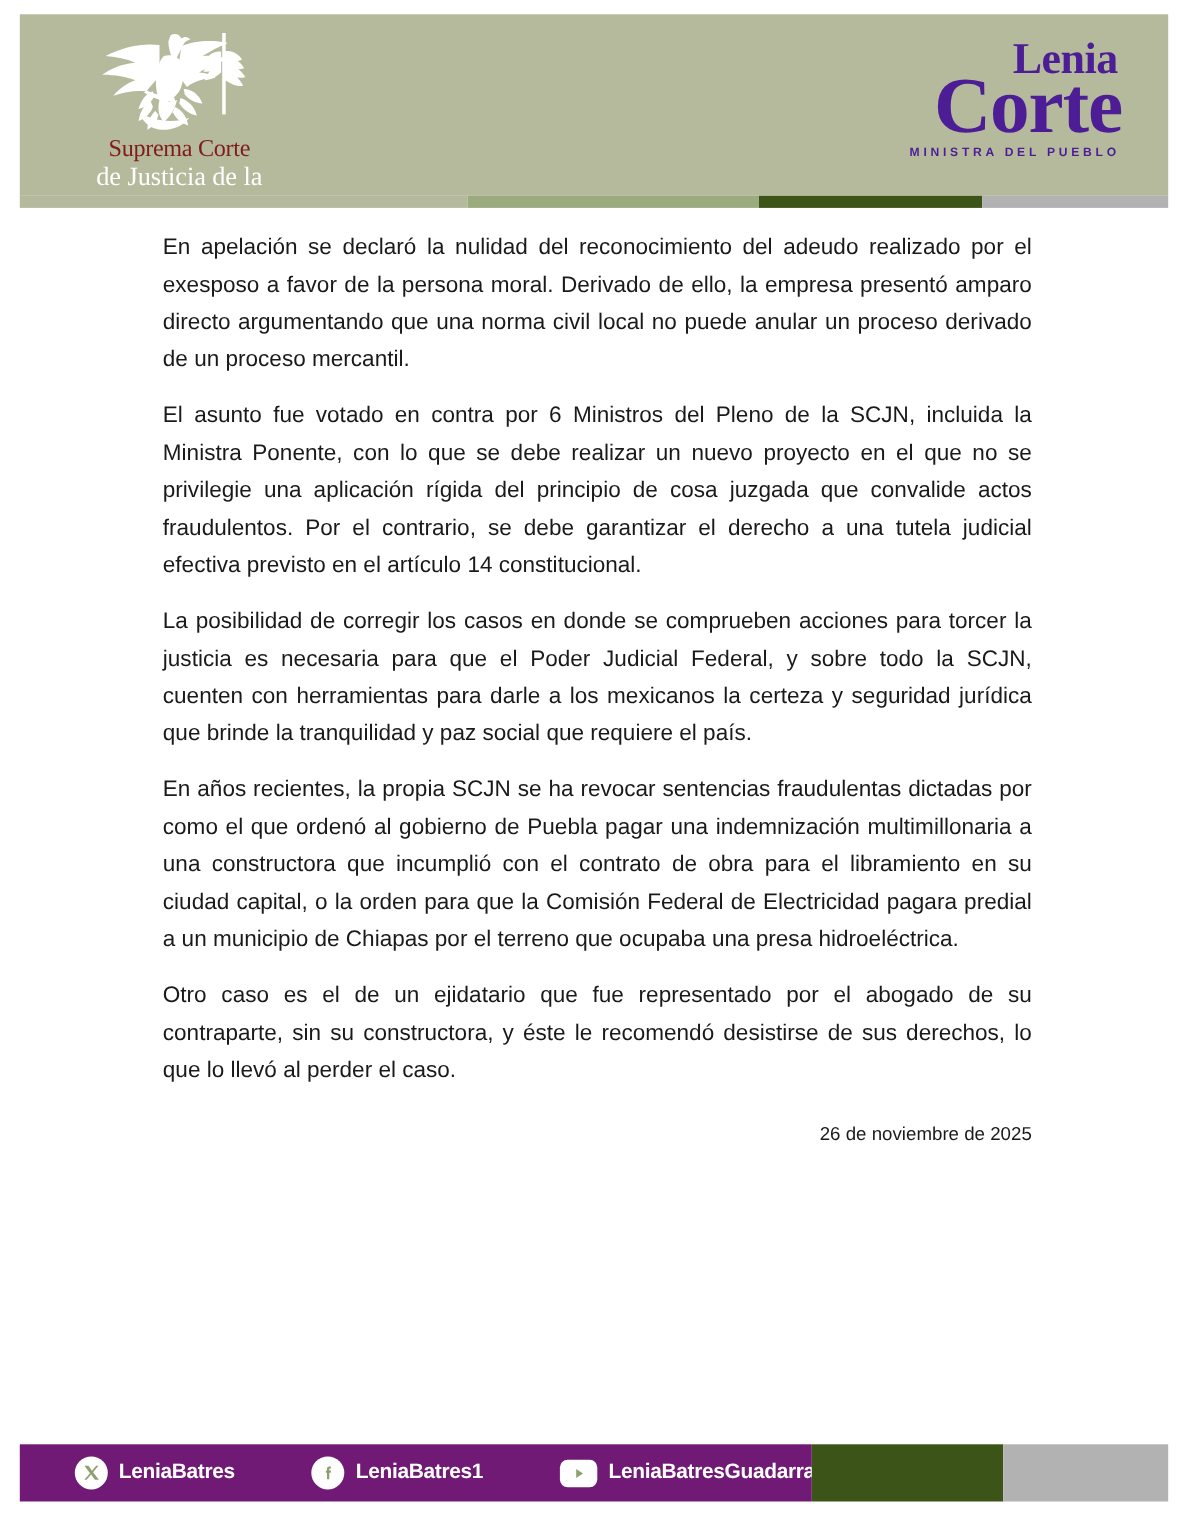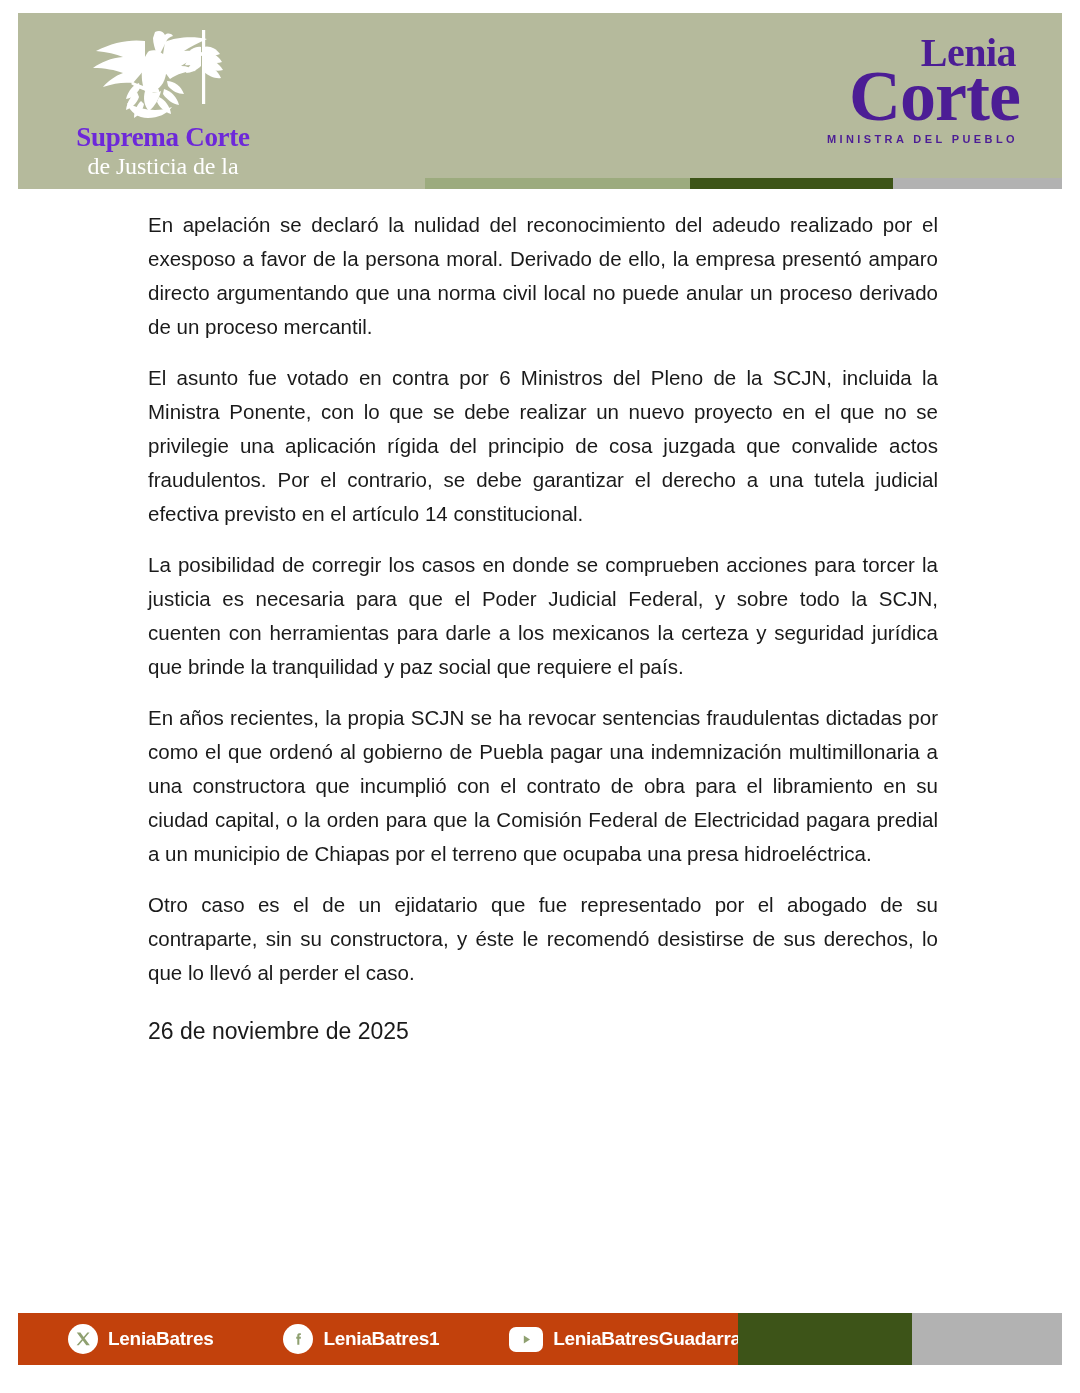--- a/index.html
+++ b/index.html
@@ -32,24 +32,24 @@
     height: 150px;
   }
   .scjn-emblem {
     display: block;
     margin: 0 auto;
     width: 160px;
     height: 98px;
   }
   .scjn-title {
     text-align: center;
-    color: #6d28d9;
-    font-family: "Liberation Serif", serif;
-    font-weight: bold;
-    font-size: 27px;
+    color: #7f1d1d;
+    font-family: "Liberation Serif", serif;
+    font-weight: normal;
+    font-size: 22px;
     line-height: 1.0;
     letter-spacing: -0.3px;
     margin-top: 1px;
   }
   .scjn-sub {
     text-align: center;
     color: #ffffff;
     font-family: "Liberation Serif", serif;
     font-size: 24px;
     line-height: 1.15;
@@ -115,24 +115,24 @@
     font-size: 20.5px;
     line-height: 34px;
     color: #1a1a1a;
     text-align: justify;
     text-justify: inter-word;
   }
   .para:last-of-type { margin-bottom: 0; }
   .date-line {
     margin: 24px 0 0 0;
     font-family: "Liberation Sans", sans-serif;
-    font-size: 23px;
+    font-size: 17px;
     line-height: 34px;
     color: #1a1a1a;
-    text-align: left;
+    text-align: right;
   }
 
   
   .footer {
     position: absolute;
     left: 18px;
     top: 1313px;
     width: 1044px;
     height: 52px;
     display: flex;
@@ -242,21 +242,21 @@
   <p class="para">En apelación se declaró la nulidad del reconocimiento del adeudo realizado por el exesposo a favor de la persona moral. Derivado de ello, la empresa presentó amparo directo argumentando que una norma civil local no puede anular un proceso derivado de un proceso mercantil.</p>
   <p class="para">El asunto fue votado en contra por 6 Ministros del Pleno de la SCJN, incluida la Ministra Ponente, con lo que se debe realizar un nuevo proyecto en el que no se privilegie una aplicación rígida del principio de cosa juzgada que convalide actos fraudulentos. Por el contrario, se debe garantizar el derecho a una tutela judicial efectiva previsto en el artículo 14 constitucional.</p>
   <p class="para">La posibilidad de corregir los casos en donde se comprueben acciones para torcer la justicia es necesaria para que el Poder Judicial Federal, y sobre todo la SCJN, cuenten con herramientas para darle a los mexicanos la certeza y seguridad jurídica que brinde la tranquilidad y paz social que requiere el país.</p>
   <p class="para">En años recientes, la propia SCJN se ha revocar sentencias fraudulentas dictadas por como el que ordenó al gobierno de Puebla pagar una indemnización multimillonaria a una constructora que incumplió con el contrato de obra para el libramiento en su ciudad capital, o la orden para que la Comisión Federal de Electricidad pagara predial a un municipio de Chiapas por el terreno que ocupaba una presa hidroeléctrica.</p>
   <p class="para">Otro caso es el de un ejidatario que fue representado por el abogado de su contraparte, sin su constructora, y éste le recomendó desistirse de sus derechos, lo que lo llevó al perder el caso.</p>
   <p class="date-line">26 de noviembre de 2025</p>
 </div>
 
 <div class="footer">
 
-  <div class="footer-seg footer-social" style="width:64.2%;background:#c2410c;">
+  <div class="footer-seg footer-social" style="width:64.2%;background:#701a75;">
 
     <div class="social-item">
       <span class="icon-circle">
         <svg width="17" height="17" viewBox="0 0 24 24" aria-hidden="true">
           <path fill="#8fa070" d="M2.5 2.2h5.1l4.6 6.3 5.3-6.3h3l-6.9 8.1 7.4 9.9h-5.1l-4.9-6.7-5.7 6.7h-3l7.3-8.6L2.5 2.2z"></path>
         </svg>
       </span>
       <span class="social-label">LeniaBatres</span>
     </div>
 

